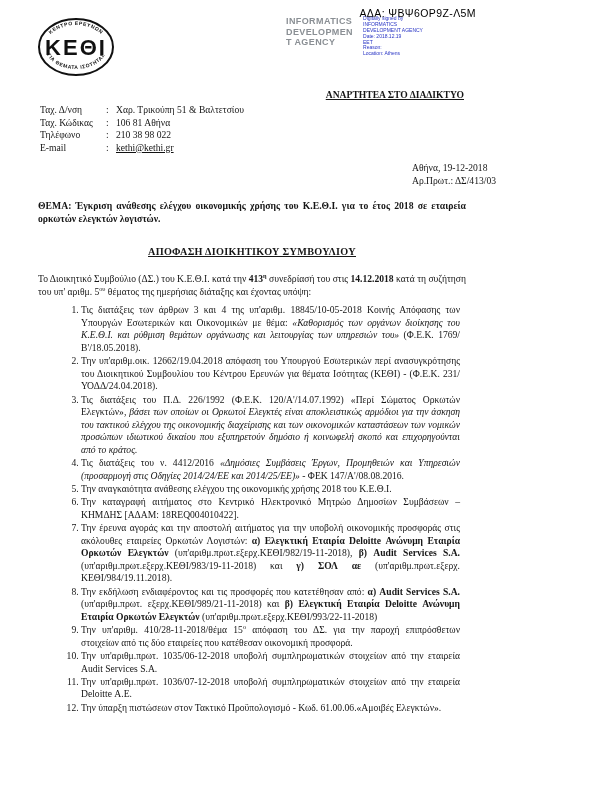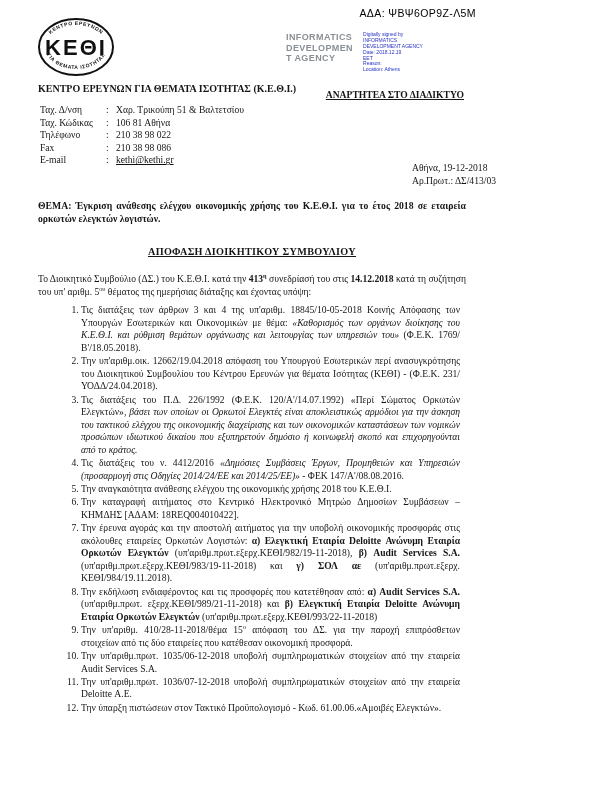--- a/index.html
+++ b/index.html
@@ -16,21 +16,21 @@
 
   .ada {
     position:absolute; top:7px; right:28px;
     font-family:"Liberation Sans",sans-serif; font-size:10.5px; letter-spacing:.4px; color:#000;
   }
 
   .logo { position:absolute; left:36px; top:16px; width:80px; height:62px; }
   .ring { font-size:5px; letter-spacing:.6px; fill:#111; font-family:"Liberation Sans",sans-serif; font-weight:bold; }
   .logo-word { font-size:22px; font-weight:bold; fill:#111; font-family:"Liberation Sans",sans-serif; letter-spacing:2px; }
 
-  .stamp { position:absolute; left:286px; top:32px; display:flex; gap:10px; }
+  .stamp { position:absolute; left:286px; top:16px; display:flex; gap:10px; }
   .stamp-gray {
     font-family:"Liberation Sans",sans-serif; font-weight:bold;
     font-size:9px; line-height:1.18; color:#8a8f94; letter-spacing:.4px; white-space:nowrap;
   }
   .stamp-blue {
     font-family:"Liberation Sans",sans-serif; font-size:5px; line-height:1.18;
     color:#2733c4; width:95px;
   }
 
   .org-title { position:absolute; left:38px; top:82px; font-weight:bold; font-size:10px; }
@@ -86,35 +86,31 @@
       <div>Digitally signed by</div>
       <div>INFORMATICS</div>
       <div>DEVELOPMENT AGENCY</div>
       <div>Date: 2018.12.19</div>
       <div>EET</div>
       <div>Reason:</div>
       <div>Location: Athens</div>
     </div>
   </div>
 
-  <div class="org-title">ΚΕΝΤΡΟ ΕΡΕΥΝΩΝ ΓΙΑ ΘΕΜΑΤΑ ΙΣΟΤΗΤΑΣ (Κ.Ε.Θ.Ι.)</div>
   <div class="posting">ΑΝΑΡΤΗΤΕΑ ΣΤΟ ΔΙΑΔΙΚΤΥΟ</div>
 
   <div class="contact">
     <div class="contact-row">
       <span class="c-label">Ταχ. Δ/νση</span><span class="c-sep">:</span><span class="c-value">Χαρ. Τρικούπη 51 &amp; Βαλτετσίου</span>
     </div>
     <div class="contact-row">
       <span class="c-label">Ταχ. Κώδικας</span><span class="c-sep">:</span><span class="c-value">106 81 Αθήνα</span>
     </div>
     <div class="contact-row">
       <span class="c-label">Τηλέφωνο</span><span class="c-sep">:</span><span class="c-value">210 38 98 022</span>
-    </div>
-    <div class="contact-row">
-      <span class="c-label">Fax</span><span class="c-sep">:</span><span class="c-value">210 38 98 086</span>
     </div>
     <div class="contact-row">
       <span class="c-label">E-mail</span><span class="c-sep">:</span><span class="c-value email-link">kethi@kethi.gr</span>
     </div>
   </div>
 
   <div class="place-date">Αθήνα, 19-12-2018</div>
   <div class="protocol">Αρ.Πρωτ.: ΔΣ/413/03</div>
 
   <div class="content">

